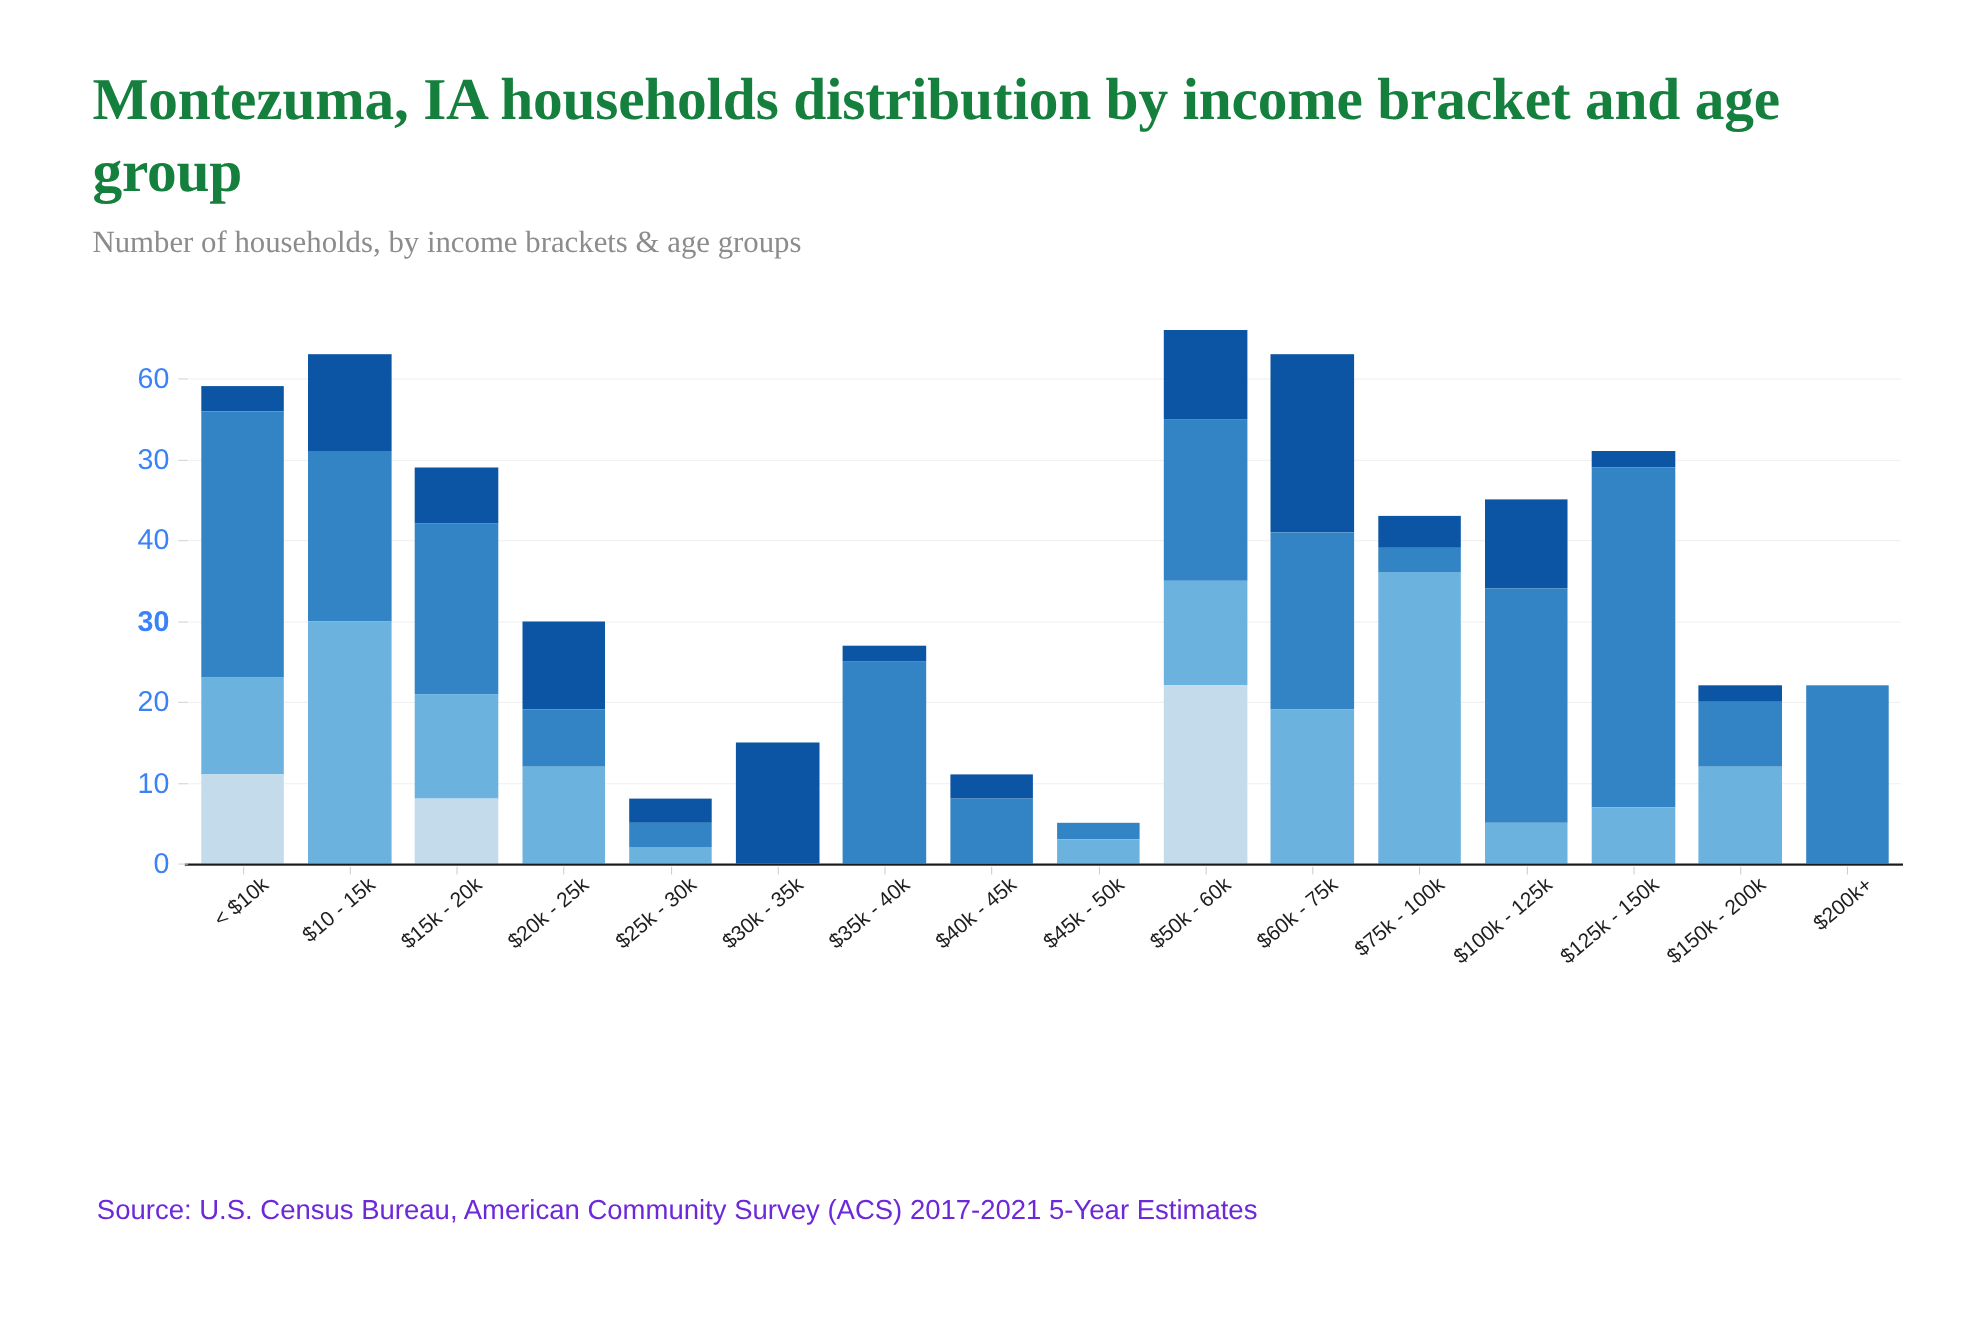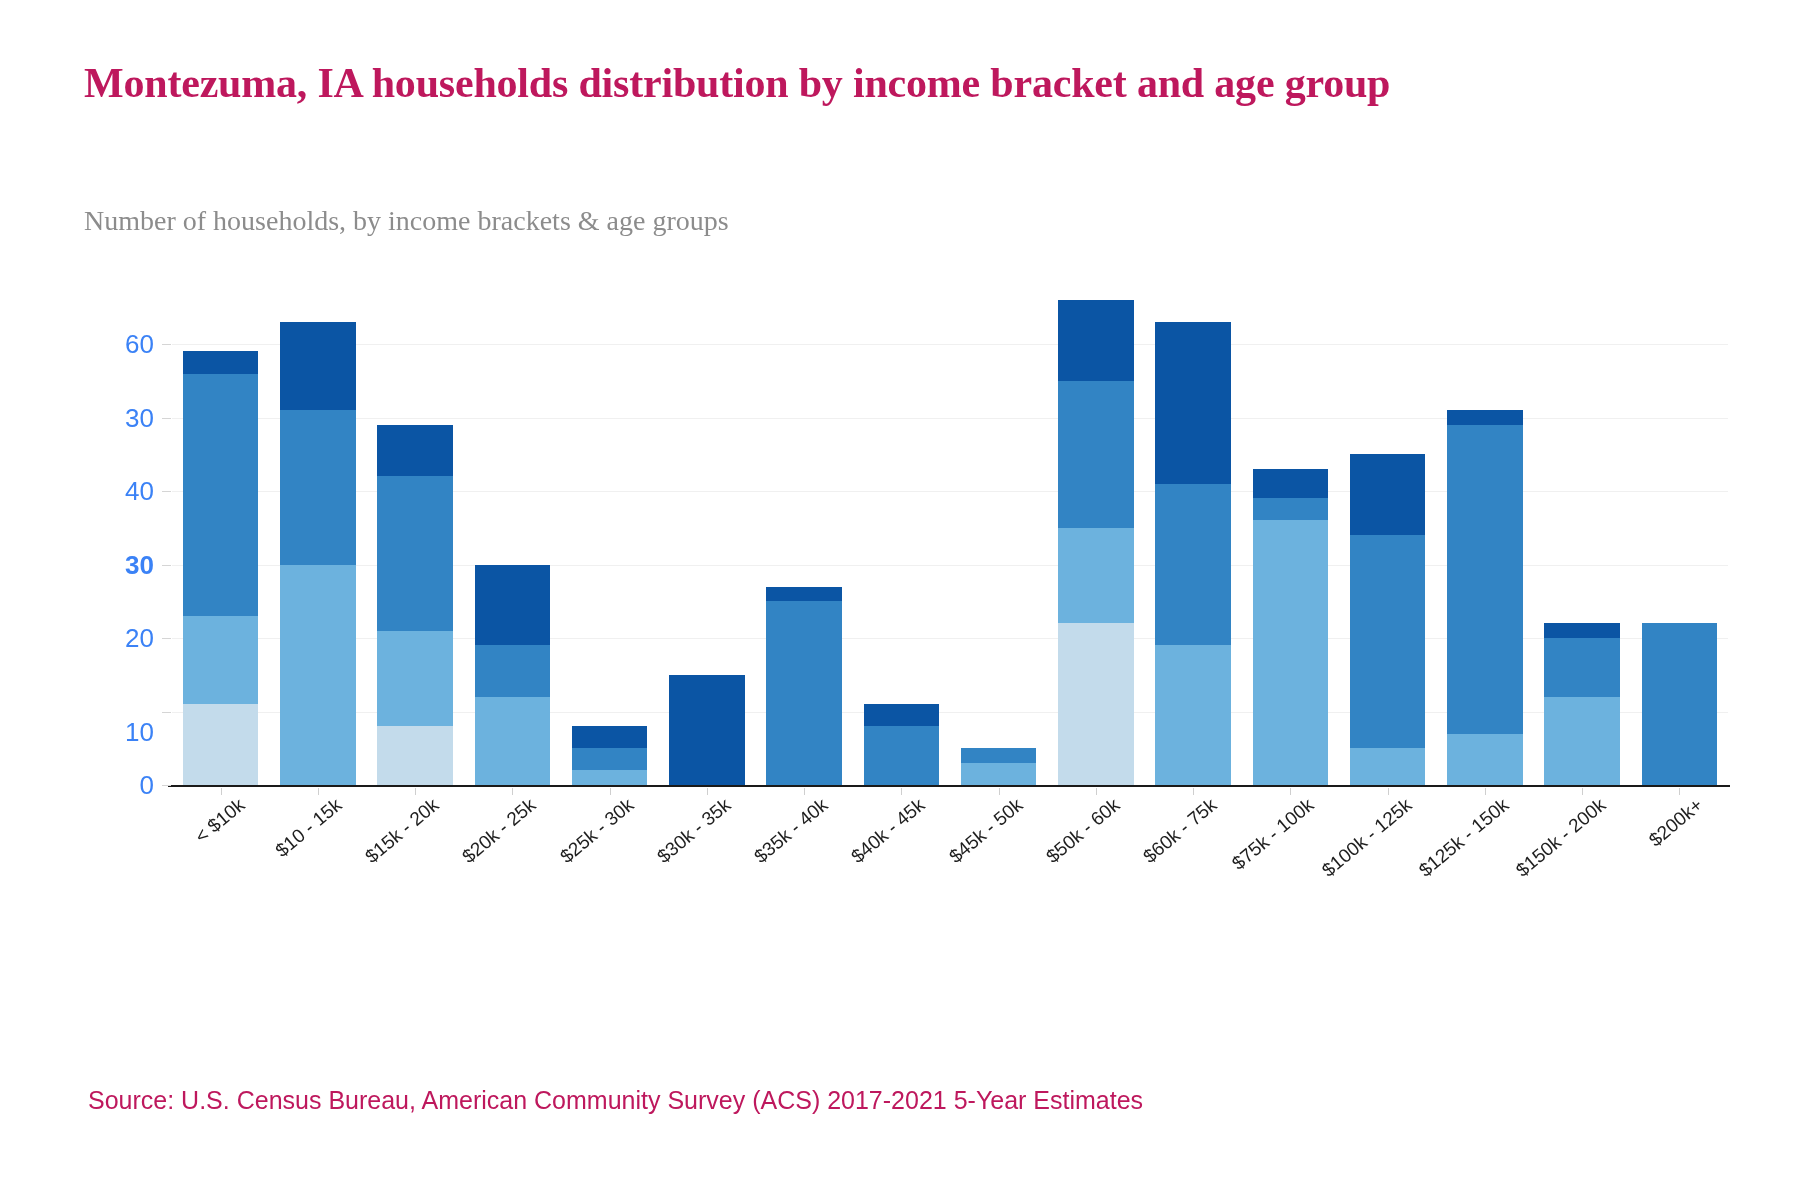--- a/index.html
+++ b/index.html
@@ -8,21 +8,21 @@
     background: #ffffff;
     font-family: "Liberation Sans", sans-serif;
     overflow: hidden;
   }
   .page { position: relative; width: 1800px; height: 1200px; background: #fff; }
 
   
   .title {
     position: absolute; left: 84px; top: 58px; width: 1620px;
     font-family: "Liberation Serif", serif;
-    font-size: 42px; font-weight: 700; color: #be185d;
+    font-size: 54px; font-weight: 700; color: #15803d;
     line-height: 1.22; letter-spacing: -0.2px;
   }
   .subtitle {
     position: absolute; left: 84px; top: 204px; width: 1500px;
     font-family: "Liberation Serif", serif;
     font-size: 28px; font-weight: 400; color: #8c8c8c;
     line-height: 1.2;
   }
 
   
@@ -78,21 +78,21 @@
     position: absolute; left: 0; top: 1022px; width: 1800px;
     display: flex; justify-content: center; align-items: center; gap: 46px;
   }
   .legend-item { display: flex; align-items: center; gap: 13px; }
   .legend-swatch { width: 20px; height: 20px; border-radius: 2px; }
   .legend-label { font-size: 25px; color: #222; font-family: "Liberation Sans", sans-serif; }
 
   
   .source {
     position: absolute; left: 88px; top: 1086px;
-    font-size: 25px; color: #be185d;
+    font-size: 25px; color: #6d28d9;
     font-family: "Liberation Sans", sans-serif;
   }
   .brand {
     position: absolute; right: 80px; top: 1062px;
     font-size: 48px; font-weight: 700; color: #0b0b0b;
     font-family: "Liberation Sans", sans-serif;
     letter-spacing: -1.2px;
   }
 </style>
 </head>
@@ -188,21 +188,21 @@
         </div>
         <div class="bargroup" title="$200k+" style="left: 1469.69px; width: 75.3688px;">
           <div class="seg" title="$200k+ / 45 to 64 years: 22" style="height: 161.667px; background: rgb(50, 132, 196);"></div>
         </div>
       </div>
     <div class="axis-baseline"></div>
   </div>
   <div id="yticks">
       <div class="ytick-label" style="position: absolute; left: 80px; right: auto; top: 785px; width: 74px;">0</div>
       <div style="position: absolute; left: 162px; top: 785px; width: 9px; height: 1px; background: rgb(213, 213, 213);"></div>
-      <div class="ytick-label" style="position: absolute; left: 80px; right: auto; top: 711.515px; width: 74px; margin-top: 20px;">10</div>
+      <div class="ytick-label" style="position: absolute; left: 80px; right: auto; top: 711.515px; width: 74px;">10</div>
       <div style="position: absolute; left: 162px; top: 711.515px; width: 9px; height: 1px; background: rgb(213, 213, 213);"></div>
       <div class="ytick-label" style="position: absolute; left: 80px; right: auto; top: 638.03px; width: 74px;">20</div>
       <div style="position: absolute; left: 162px; top: 638.03px; width: 9px; height: 1px; background: rgb(213, 213, 213);"></div>
       <div class="ytick-label" style="position: absolute; left: 80px; right: auto; top: 564.545px; width: 74px; font-weight: bold;">30</div>
       <div style="position: absolute; left: 162px; top: 564.545px; width: 9px; height: 1px; background: rgb(213, 213, 213);"></div>
       <div class="ytick-label" style="position: absolute; left: 80px; right: auto; top: 491.061px; width: 74px;">40</div>
       <div style="position: absolute; left: 162px; top: 491.061px; width: 9px; height: 1px; background: rgb(213, 213, 213);"></div>
       <div class="ytick-label" style="position: absolute; left: 80px; right: auto; top: 417.576px; width: 74px;">30</div>
       <div style="position: absolute; left: 162px; top: 417.576px; width: 9px; height: 1px; background: rgb(213, 213, 213);"></div>
       <div class="ytick-label" style="position: absolute; left: 80px; right: auto; top: 344.091px; width: 74px;">60</div>

